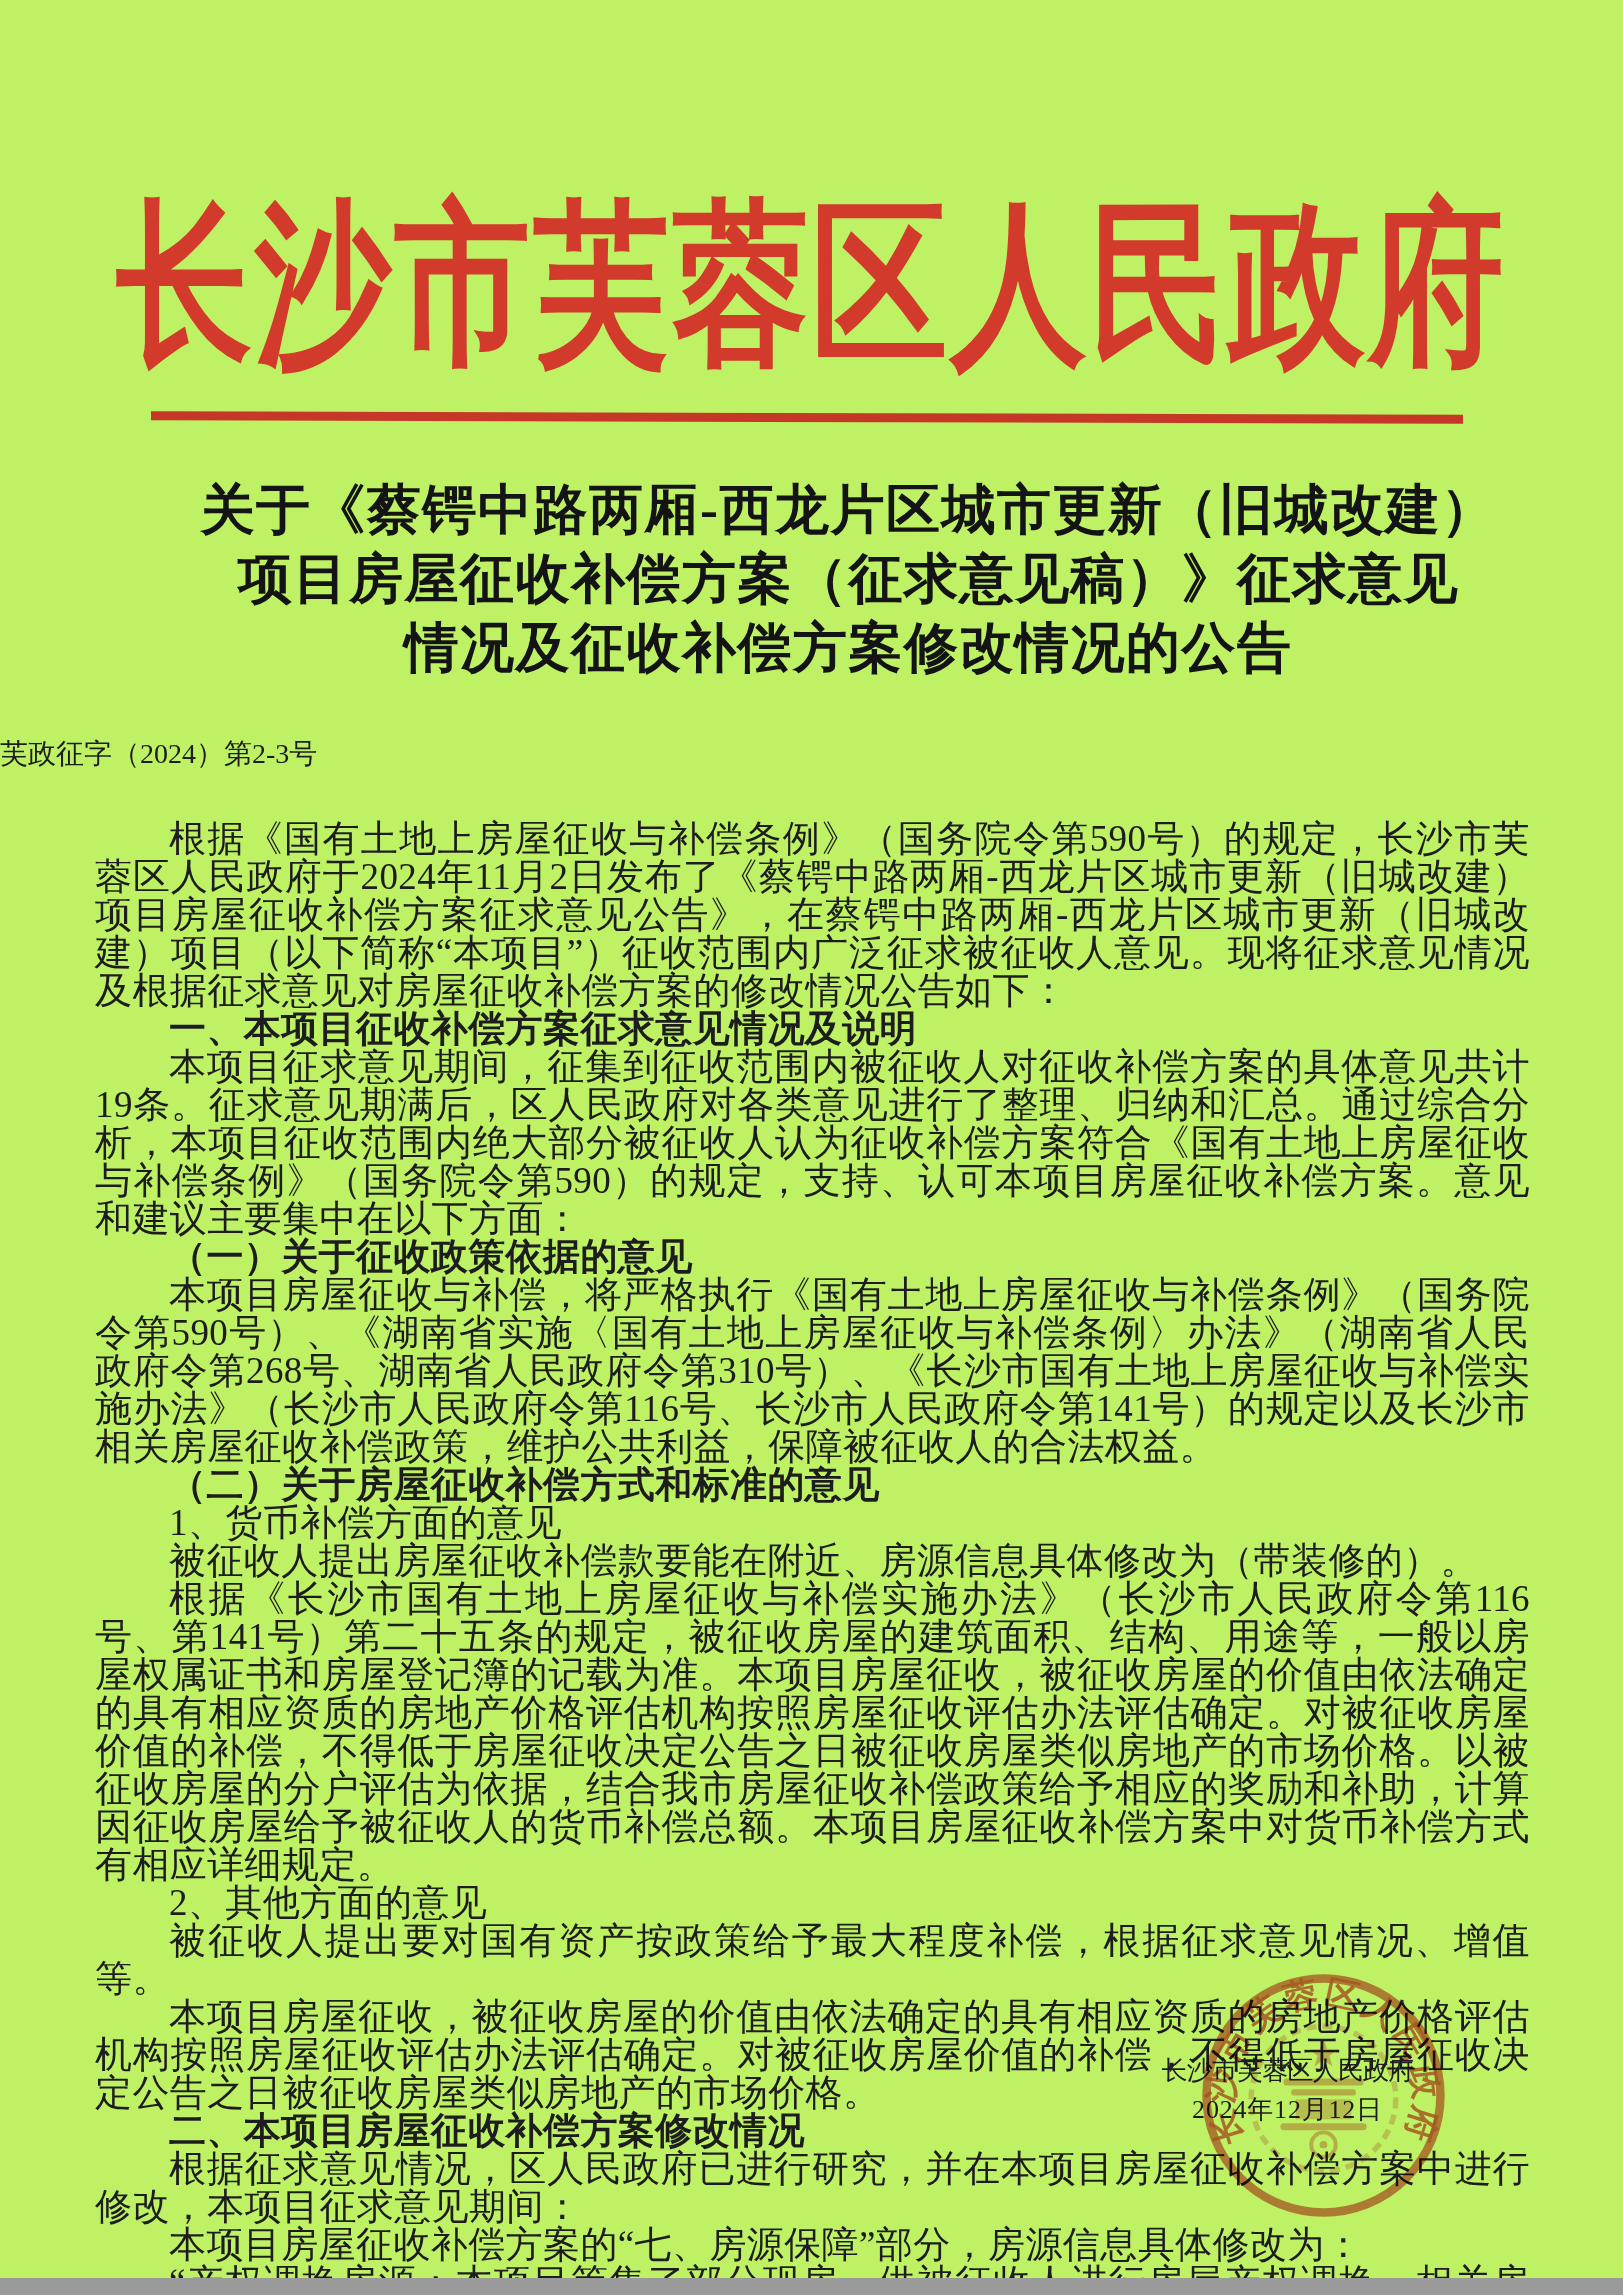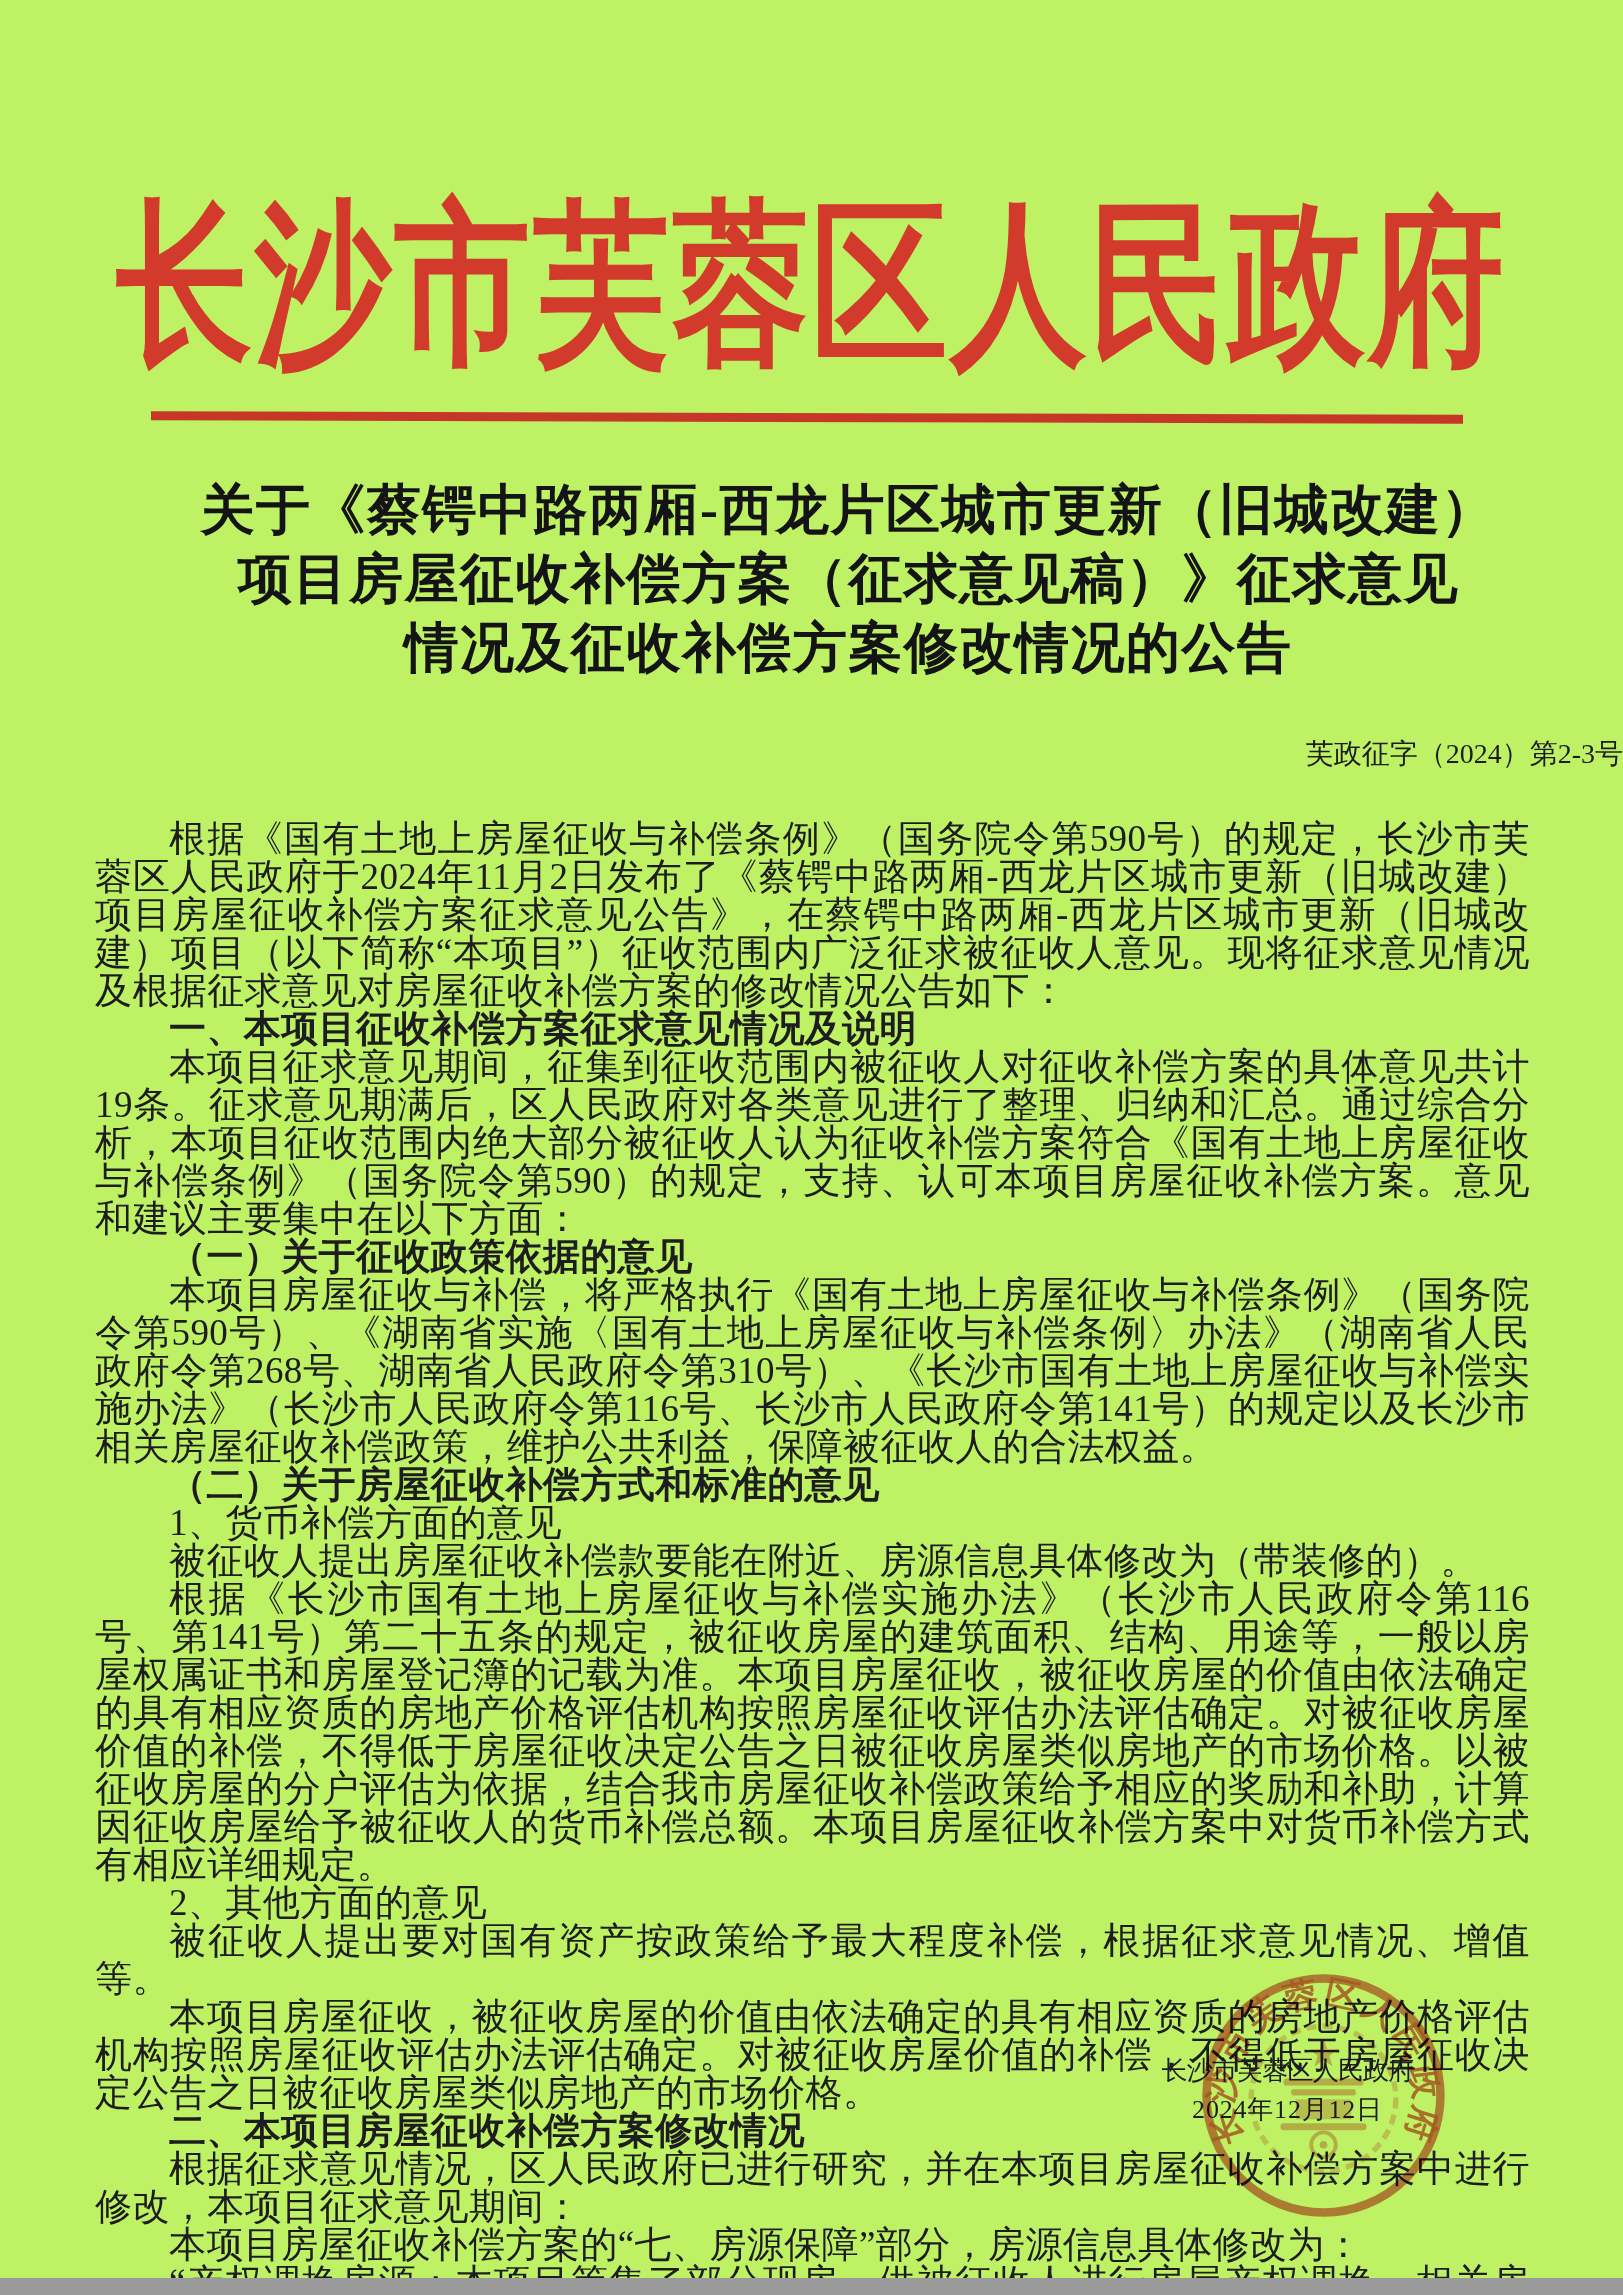--- a/index.html
+++ b/index.html
@@ -36,21 +36,21 @@
   .title{
     position:absolute;top:476px;left:0;width:100%;
     text-align:center;font-weight:700;
     font-size:54px;line-height:69px;letter-spacing:1.5px;
     color:#141416;
     padding-left:37px;
   }
   
   .docnum{
     position:absolute;top:732px;left:0;width:100%;
-    text-align:right;font-size:28px;line-height:43px;
+    text-align:left;font-size:28px;line-height:43px;
   }
   
   .body{
     position:absolute;top:820px;left:95px;width:1435px;
     font-size:37px;line-height:38px;
     text-align:justify;text-justify:inter-ideograph;
   }
   .para{margin:0;text-indent:2em;letter-spacing:0.4px;}
   .para.bold{font-weight:700;}
   

